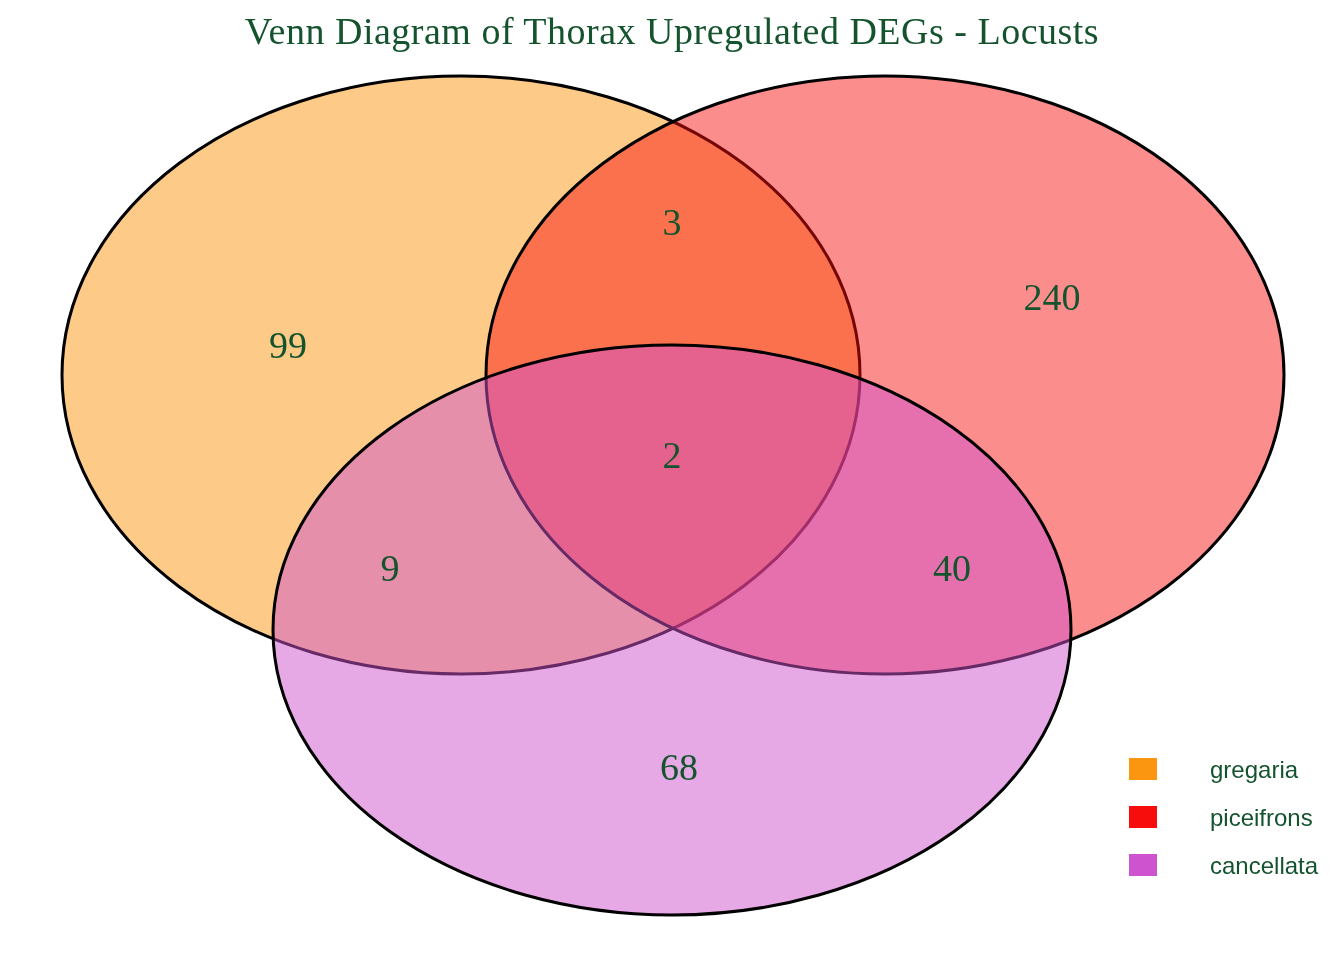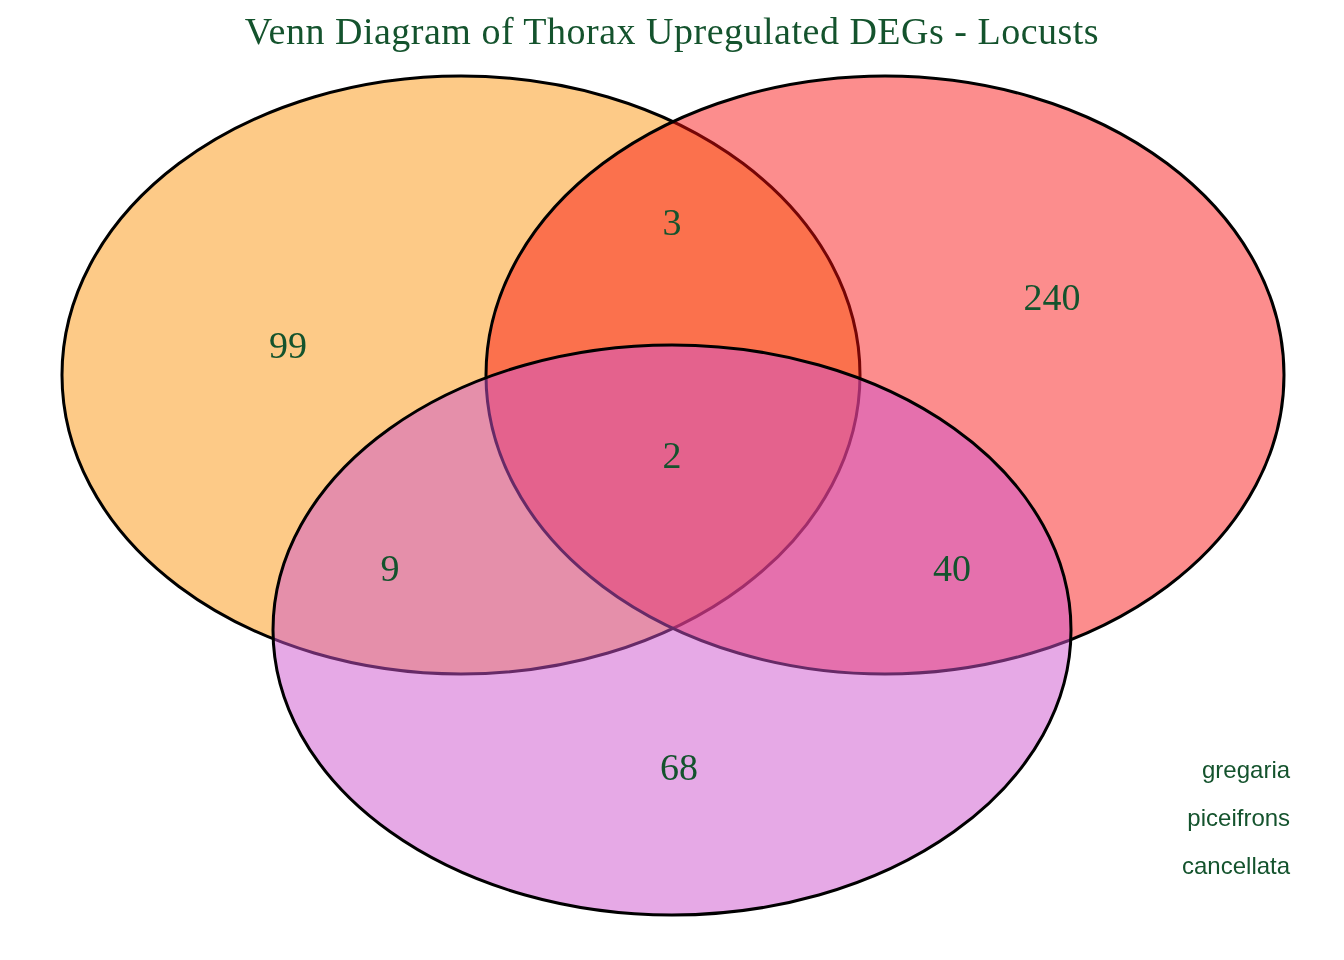--- a/index.html
+++ b/index.html
@@ -39,24 +39,23 @@
     line-height: 1;
     white-space: nowrap;
   }
   .legend {
     position: absolute;
     left: 1129px;
     top: 758px;
   }
   .legend-row {
     display: flex;
-    align-items: flex-end;
+    align-items: flex-start;
     height: 22px;
     margin-bottom: 26px;
-    flex-direction: column;
   }
   .legend-swatch-svg { display: block; }
   .legend-label {
     margin-left: 53px;
     font-family: "Liberation Sans", sans-serif;
     font-size: 24px;
     line-height: 1;
   }
 </style>
 </head>

